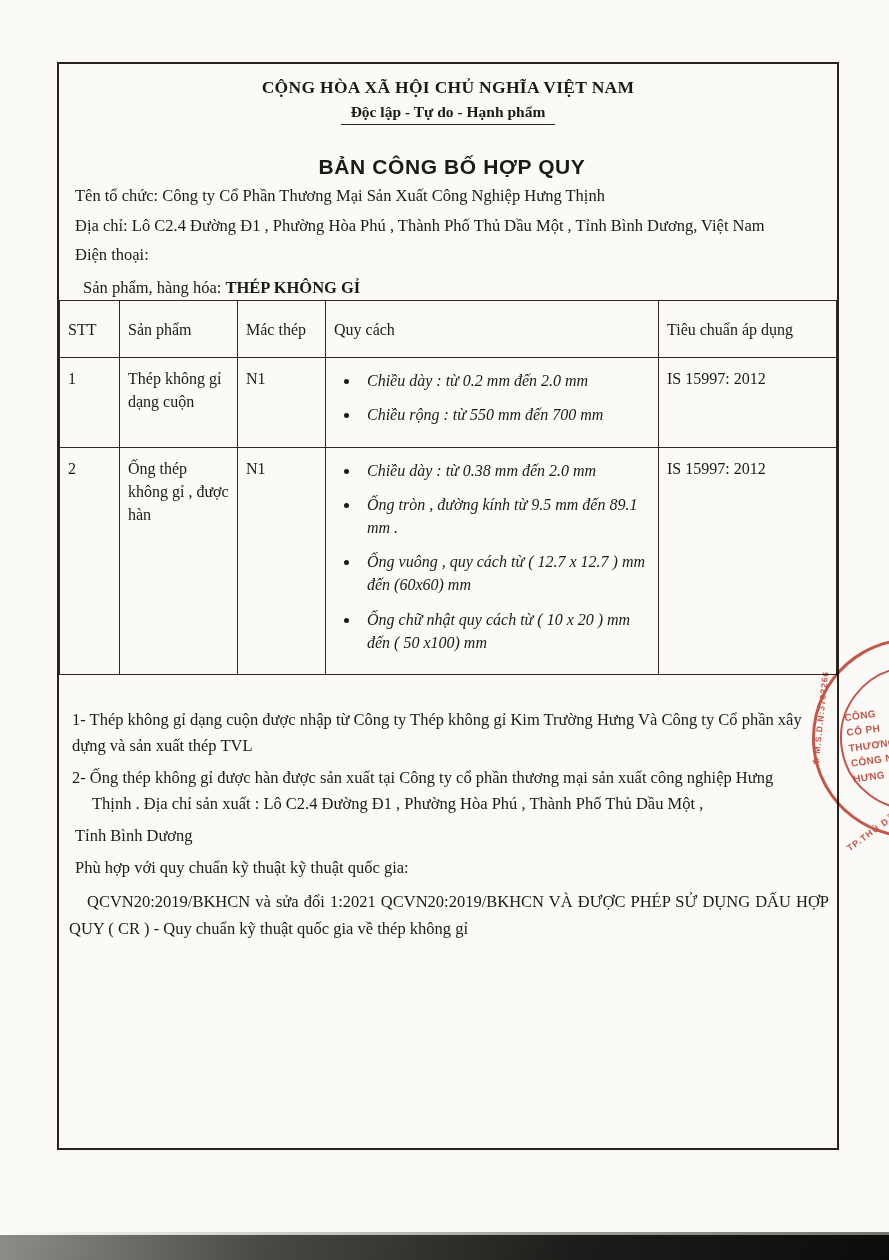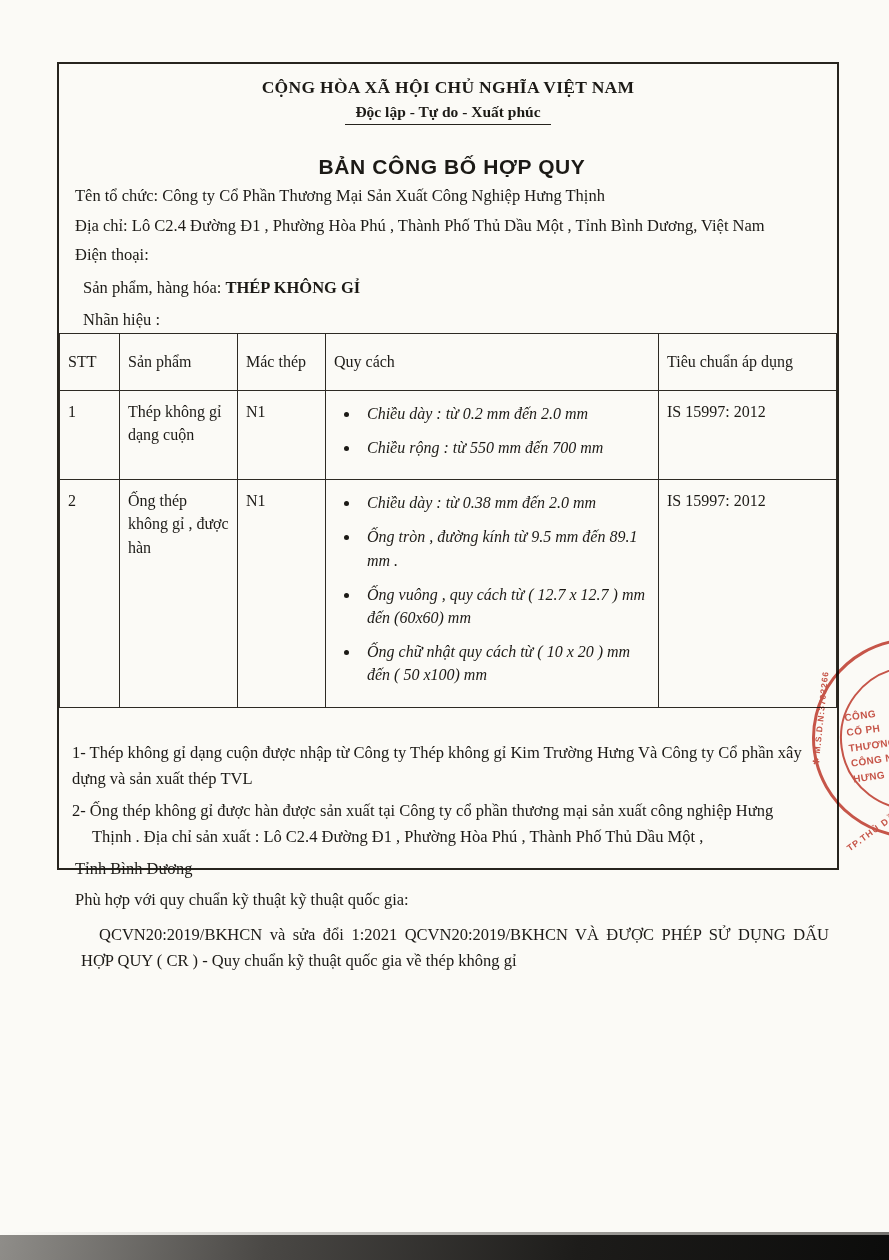--- a/index.html
+++ b/index.html
@@ -7,21 +7,21 @@
     position:relative;
     width:889px;height:1260px;
     background:#fbfaf6;
     overflow:hidden;
     font-family:"Liberation Serif", serif;
     color:#1c1a16;
   }
   .frame{
     position:absolute;
     left:57px;top:62px;
-    width:782px;height:808px;
+    width:782px;height:1088px;
     border:2px solid #27241e;
     box-sizing:border-box;
     padding-top:13px;
   }
   .nat-title{
     text-align:center;
     font-weight:bold;
     font-size:17.5px;
     letter-spacing:.3px;
   }
@@ -92,21 +92,21 @@
   p.note-hang{
     padding-left:20px;
     text-indent:-20px;
   }
   p.plain{
     margin:6px 20px 0 16px;
     font-size:16.5px;
     line-height:1.55;
   }
   p.regulation{
-    margin:9px 8px 0 22px;
+    margin:9px 8px 0 10px;
     font-size:16.5px;
     line-height:1.6;
     text-align:justify;
     text-indent:18px;
   }
   
   .stamp{
     position:absolute;
     left:812px;top:638px;
     width:200px;height:200px;
@@ -166,34 +166,33 @@
 </style>
 </head>
 <body>
 
 <div class="page">
 
   <div class="frame">
 
     <div class="nat-title">CỘNG HÒA XÃ HỘI CHỦ NGHĨA VIỆT NAM</div>
     <div class="motto-wrap">
-      <span class="motto">Độc lập - Tự do - Xuất phúc</span>
+      <span class="motto">Độc lập - Tự do - Hạnh phẩm</span>
     </div>
 
     <div class="doc-title">BẢN CÔNG BỐ HỢP QUY</div>
 
     <p class="body ind0">Tên tổ chức: Công ty Cổ Phần Thương Mại Sản Xuất Công Nghiệp Hưng Thịnh</p>
     <p class="body ind0">Địa chỉ: Lô C2.4 Đường Đ1 , Phường Hòa Phú , Thành Phố Thủ Dầu Một , Tỉnh Bình Dương, Việt Nam</p>
     <p class="body ind0">Điện thoại:</p>
 
     <p class="body ind1">
       <span>Sản phẩm, hàng hóa:</span>
       <span class="prod-strong">THÉP KHÔNG GỈ</span>
     </p>
-    <p class="body ind1">Nhãn hiệu :</p>
 
     <table class="spec">
       <colgroup>
         <col style="width:60px">
         <col style="width:118px">
         <col style="width:88px">
         <col style="width:333px">
         <col>
       </colgroup>
       <thead>

